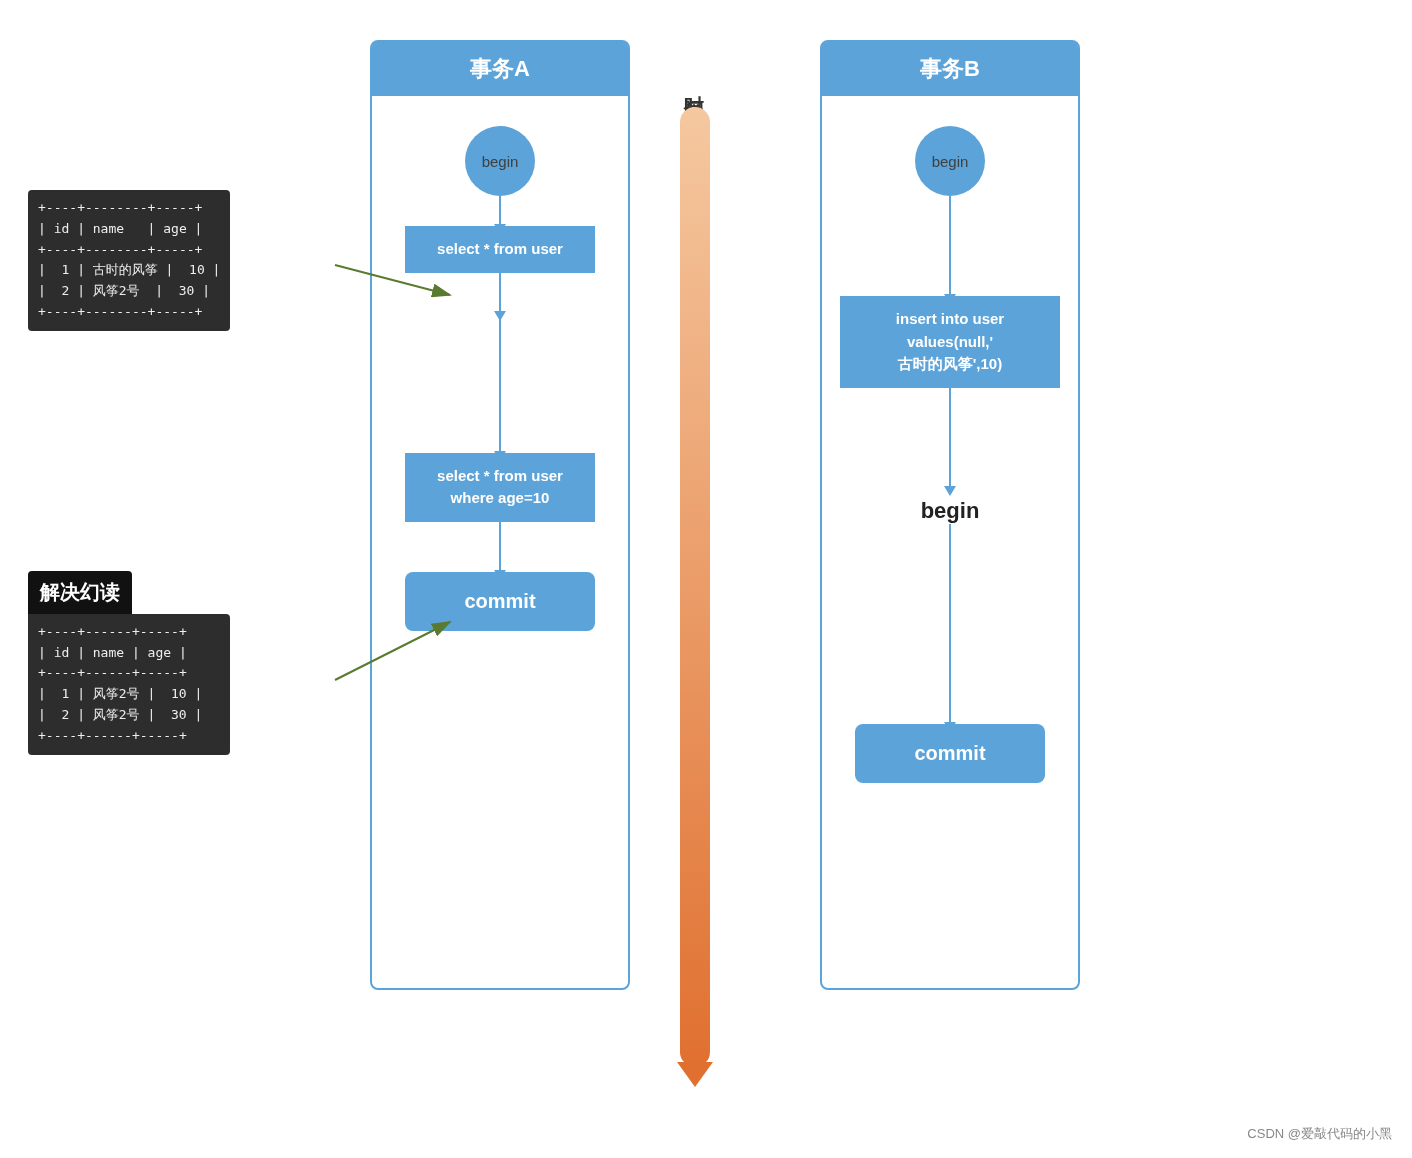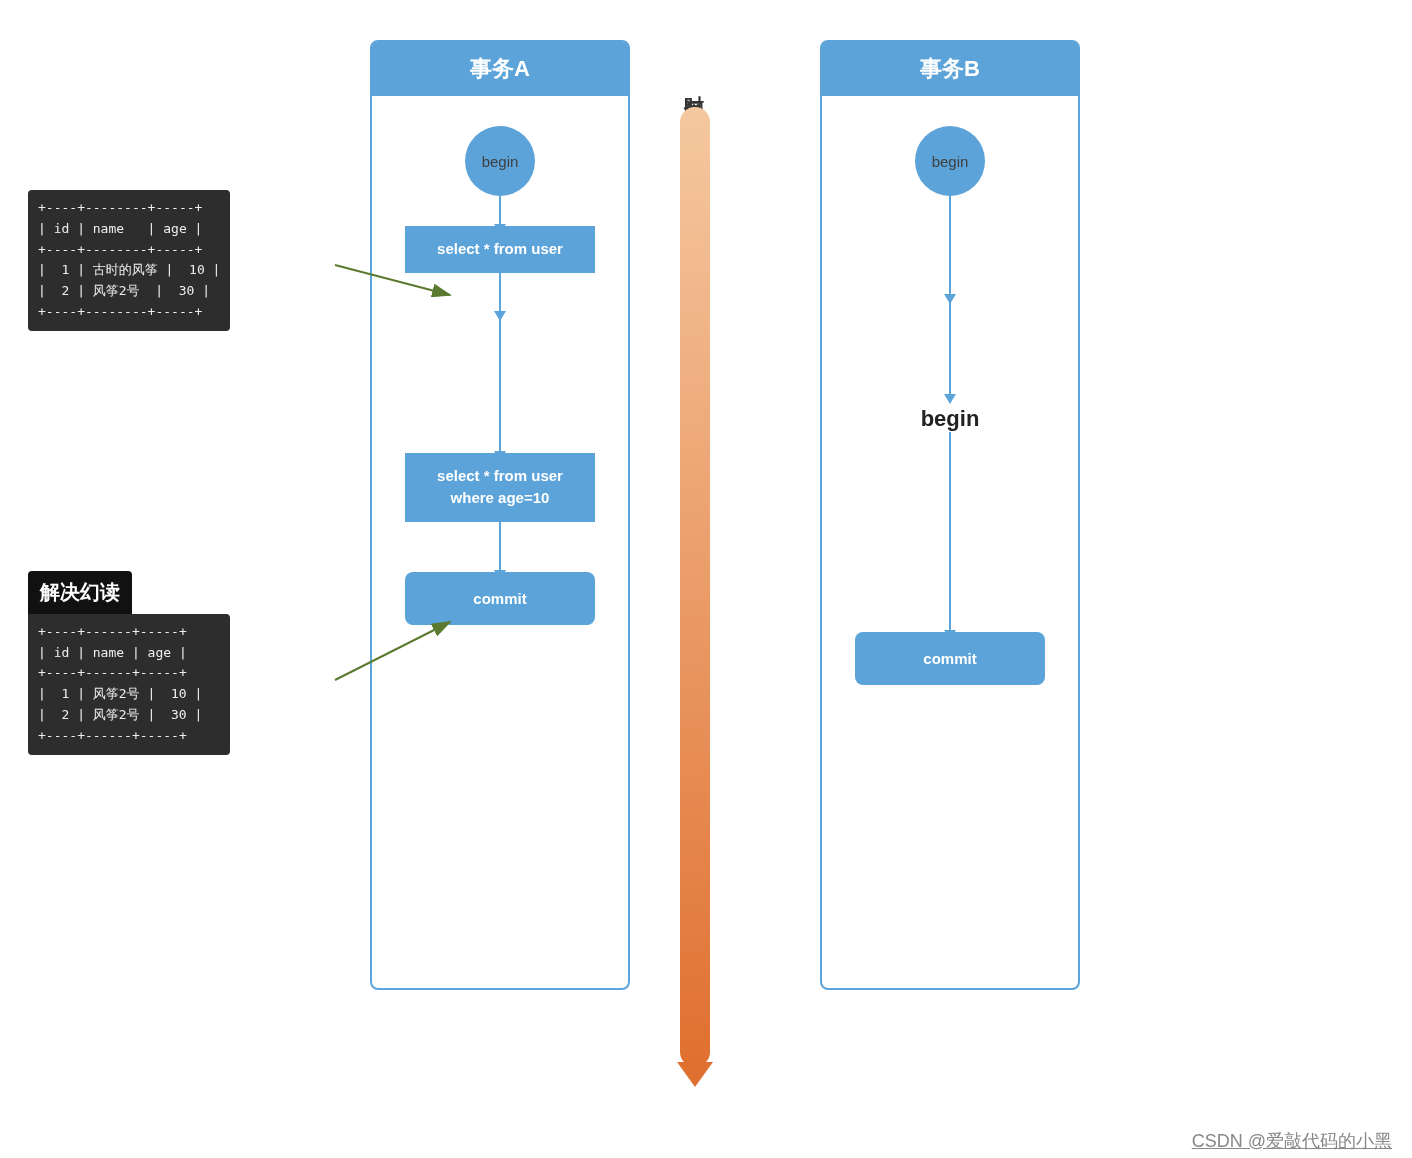--- a/index.html
+++ b/index.html
@@ -88,21 +88,21 @@
       max-width: 220px;
       line-height: 1.5;
     }
 
     .commit-box {
       background: #5ba3d9;
       color: #fff;
       border-radius: 8px;
       padding: 18px 40px;
       text-align: center;
-      font-size: 15px;
+      font-size: 20px;
       font-weight: bold;
       min-width: 190px;
     }
 
     .time-axis-label {
       font-size: 20px;
       font-weight: bold;
       color: #333;
       writing-mode: vertical-rl;
       letter-spacing: 4px;
@@ -164,25 +164,24 @@
     .wait-text {
       font-size: 22px;
       font-weight: bold;
       color: #222;
       margin-top: 10px;
     }
 
     
     .footer-text {
       position: absolute;
-      bottom: 5px;
+      bottom: 15px;
       right: 20px;
-      font-size: 18px;
+      font-size: 13px;
       color: #888;
-      text-decoration: underline;
     }
 
     
     .connector-svg {
       position: absolute;
       top: 0;
       left: 0;
       width: 1412px;
       height: 1158px;
       pointer-events: none;
@@ -241,20 +240,21 @@
   </div>
 
   <div style="position: absolute; left: 820px; top: 40px; display: flex; flex-direction: column; align-items: center;">
     <div class="transaction-box" style="min-height: 950px;">
       <div class="transaction-header">事务B</div>
 
       <div class="begin-circle">begin</div>
 
       <div class="arrow-down" style="height:100px;"></div>
 
+      <div class="sql-box">insert into user values(null,'<br>古时的风筝',10)</div>
 
       <div class="arrow-down" style="height:100px;"></div>
 
       <div class="wait-text">begin</div>
 
       <div class="arrow-down" style="height:200px;"></div>
 
       <div class="commit-box">commit</div>
     </div>
   </div>

